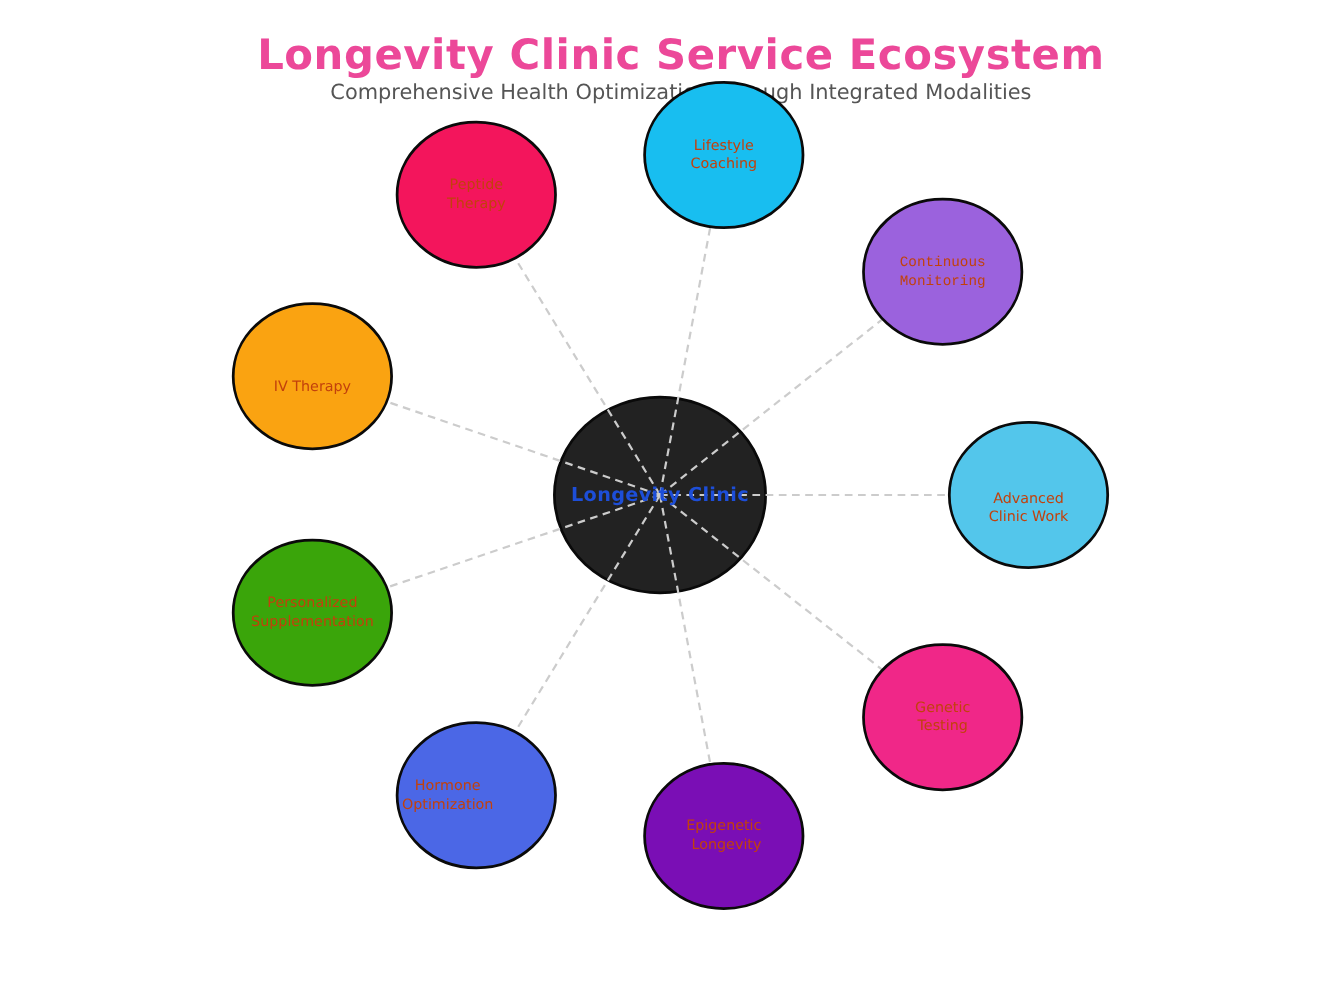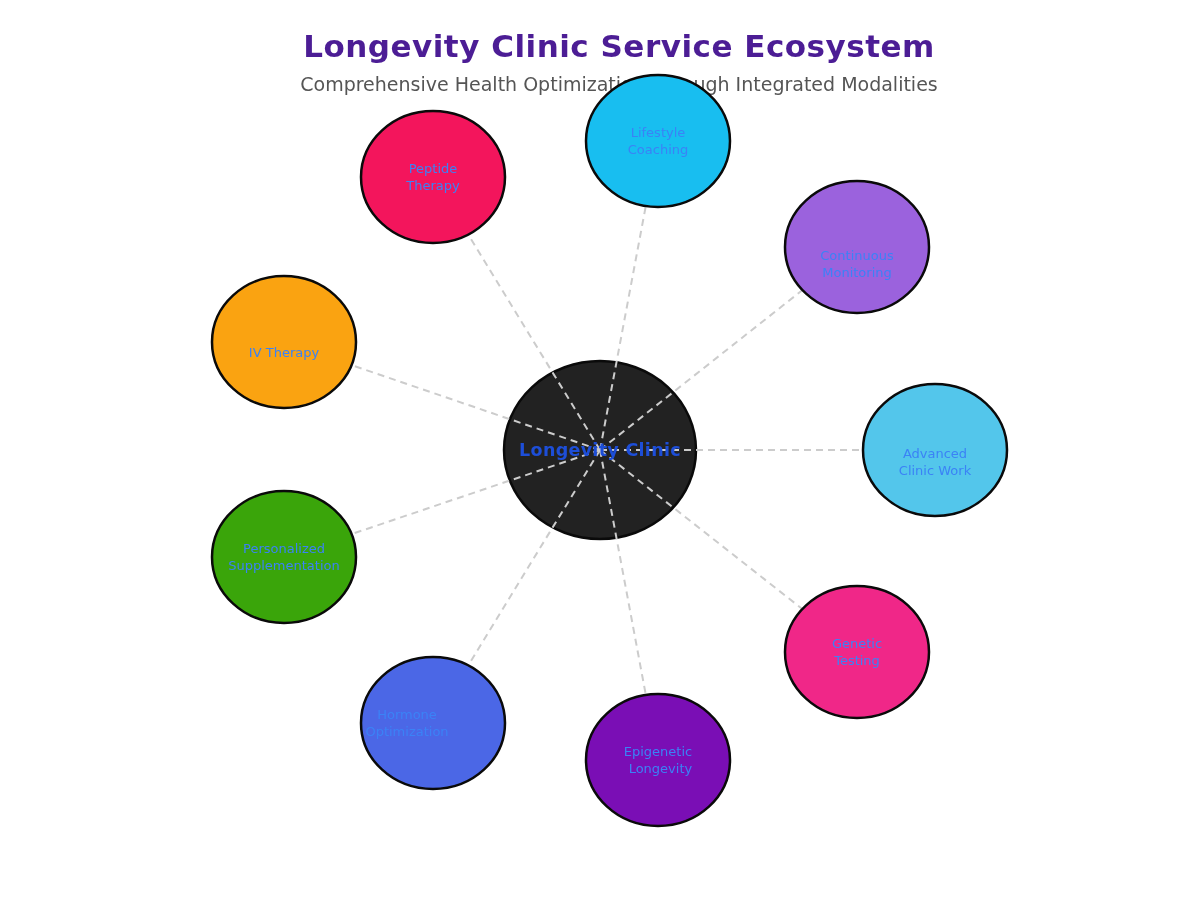--- a/index.html
+++ b/index.html
@@ -20,23 +20,23 @@
     left: 0; top: 0;
     width: 1200px;
     z-index: 1;
   }
   .diagram-title {
     position: absolute;
     left: 619px;
     top: 28px;
     transform: translateX(-50%);
     white-space: nowrap;
-    font-size: 31px;
+    font-size: 38px;
     font-weight: bold;
-    color: #4c1d95;
+    color: #ec4899;
     letter-spacing: 0.5px;
   }
   .diagram-subtitle {
     position: absolute;
     left: 619px;
     top: 73px;
     transform: translateX(-50%);
     white-space: nowrap;
     font-size: 19px;
     color: #555555;
@@ -54,21 +54,21 @@
     height: 900px;
     z-index: 3;
     pointer-events: none;
   }
   .node-label {
     position: absolute;
     transform: translate(-50%, -50%);
     text-align: center;
     font-size: 13px;
     line-height: 17px;
-    color: #3b82f6;
+    color: #c2410c;
   }
   .node-label span {
     display: block;
     white-space: nowrap;
   }
   .hub-label {
     position: absolute;
     transform: translate(-50%, -50%);
     font-size: 17.5px;
     font-weight: bold;
@@ -116,21 +116,21 @@
 
   <div class="labels-layer">
 
     <div class="hub-label" style="left:600px; top:450px;">Longevity Clinic</div>
 
     <div class="node-label" style="left:658px; top:141px;">
       <span>Lifestyle</span>
       <span>Coaching</span>
     </div>
 
-    <div class="node-label" style="left:857px; top:264px;">
+    <div class="node-label" style="left:857px; top:247px;font-family:Liberation Mono, monospace;">
       <span>Continuous</span>
       <span>Monitoring</span>
     </div>
 
     <div class="node-label" style="left:935px; top:450px;margin-top:12px;">
       <span>Advanced</span>
       <span>Clinic Work</span>
     </div>
 
     <div class="node-label" style="left:857px; top:652px;">

